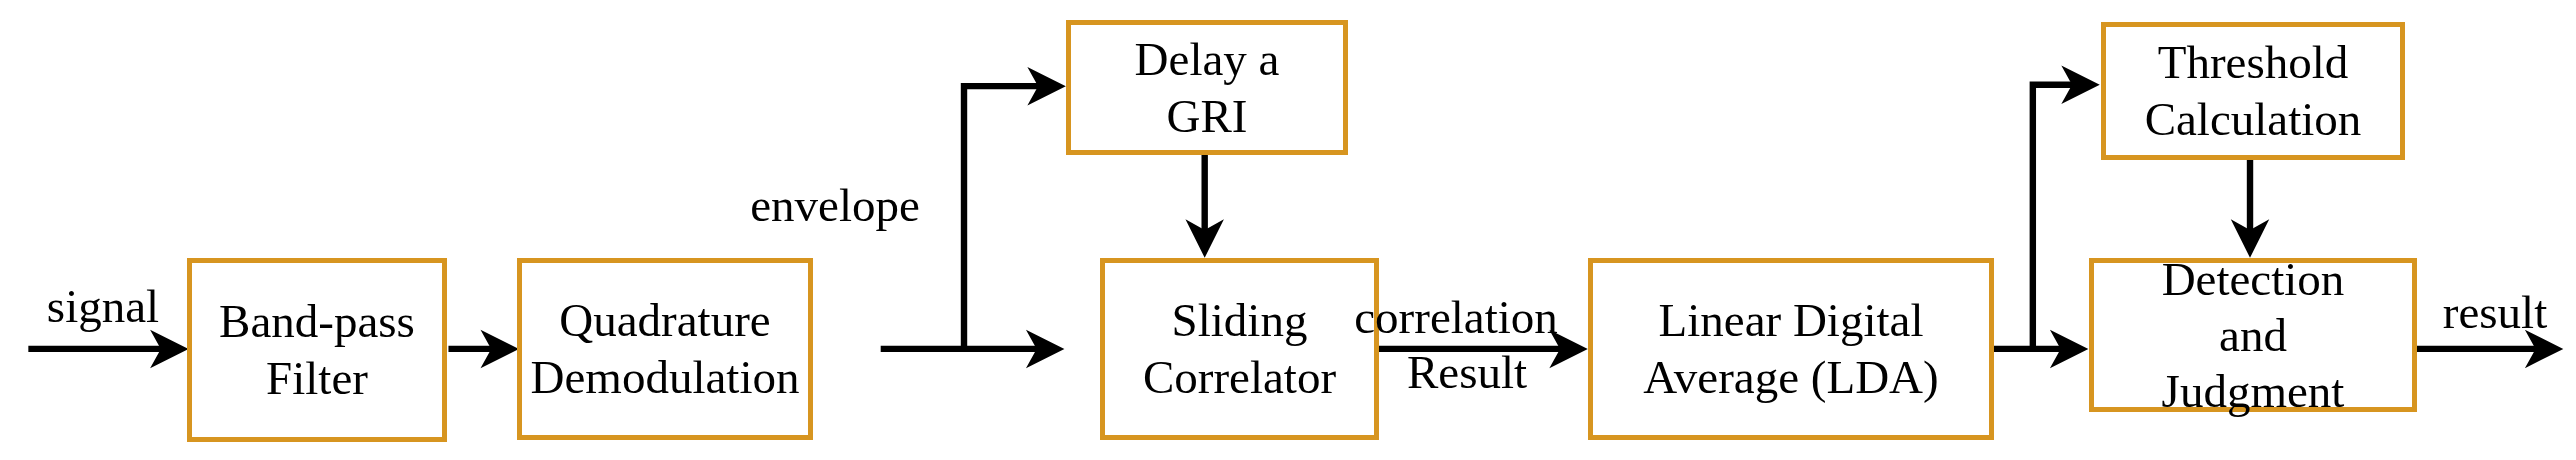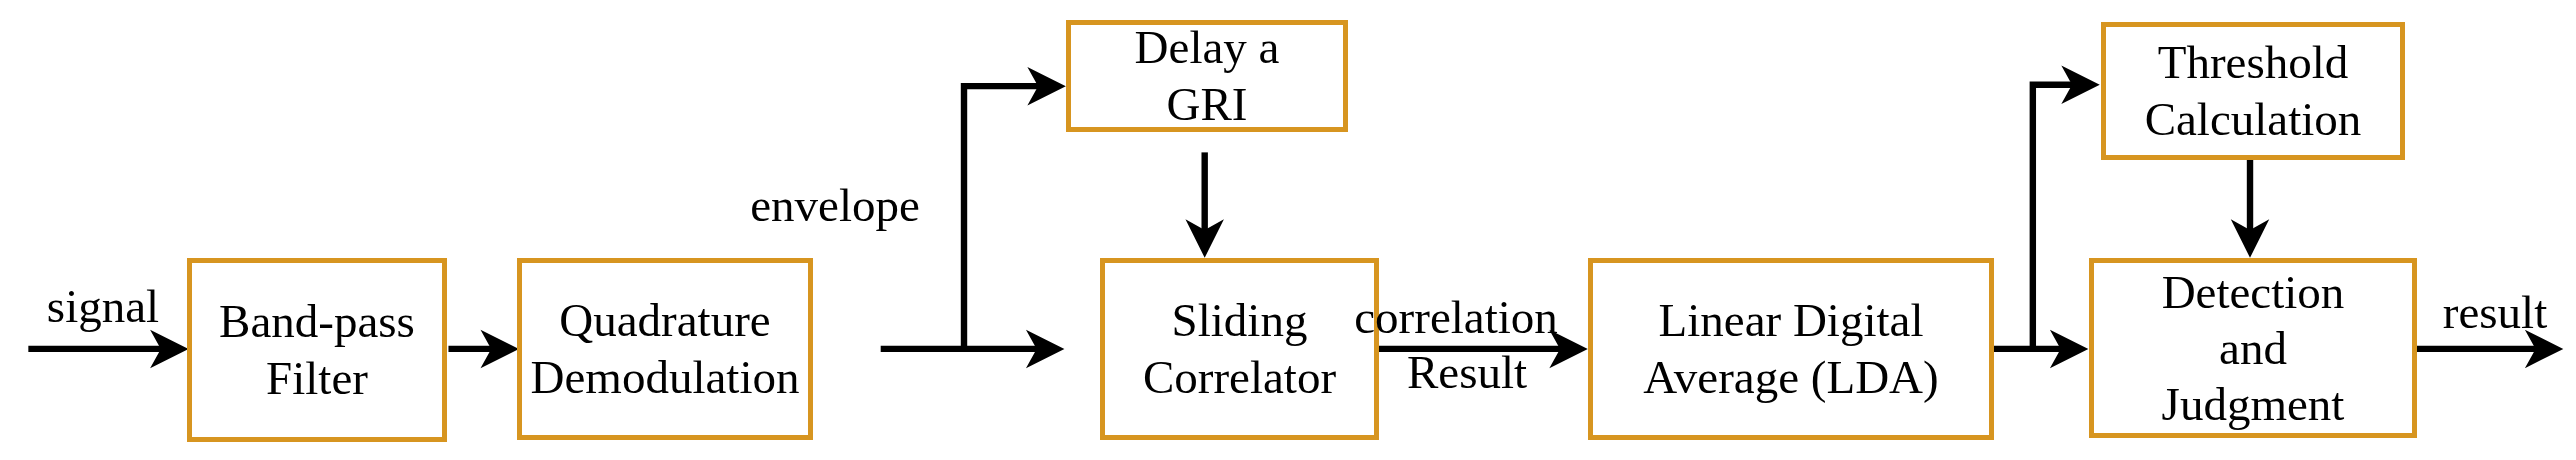--- a/index.html
+++ b/index.html
@@ -98,33 +98,33 @@
       <path class="head" d="M 3598 490 L 3544 463 L 3559 490 L 3544 517 Z"></path>
     </g>
   </svg>
 
   <div class="block" style="left:187px;top:258px;width:260px;height:184px;">Band-pass
 Filter</div>
 
   <div class="block" style="left:517px;top:258px;width:296px;height:182px;">Quadrature
 Demodulation</div>
 
-  <div class="block" style="left:1066px;top:20px;width:282px;height:112px;">Delay a
+  <div class="block" style="left:1066px;top:20px;width:282px;height:135px;">Delay a
 GRI</div>
 
   <div class="block" style="left:1100px;top:258px;width:279px;height:182px;">Sliding
 Correlator</div>
 
   <div class="block" style="left:1588px;top:258px;width:406px;height:182px;">Linear Digital
 Average (LDA)</div>
 
   <div class="block" style="left:2101px;top:22px;width:304px;height:138px;">Threshold
 Calculation</div>
 
-  <div class="block three-line" style="left:2089px;top:258px;width:328px;height:180px;">Detection
+  <div class="block three-line" style="left:2089px;top:258px;width:328px;height:154px;">Detection
 and
 Judgment</div>
 
   <div class="flow-label" style="left:103px;top:278px;">signal</div>
 
   <div class="flow-label" style="left:835px;top:177px;">envelope</div>
 
   <div class="flow-label" style="left:1456px;top:289px;">correlation</div>
 
   <div class="flow-label" style="left:1467px;top:344px;">Result</div>

